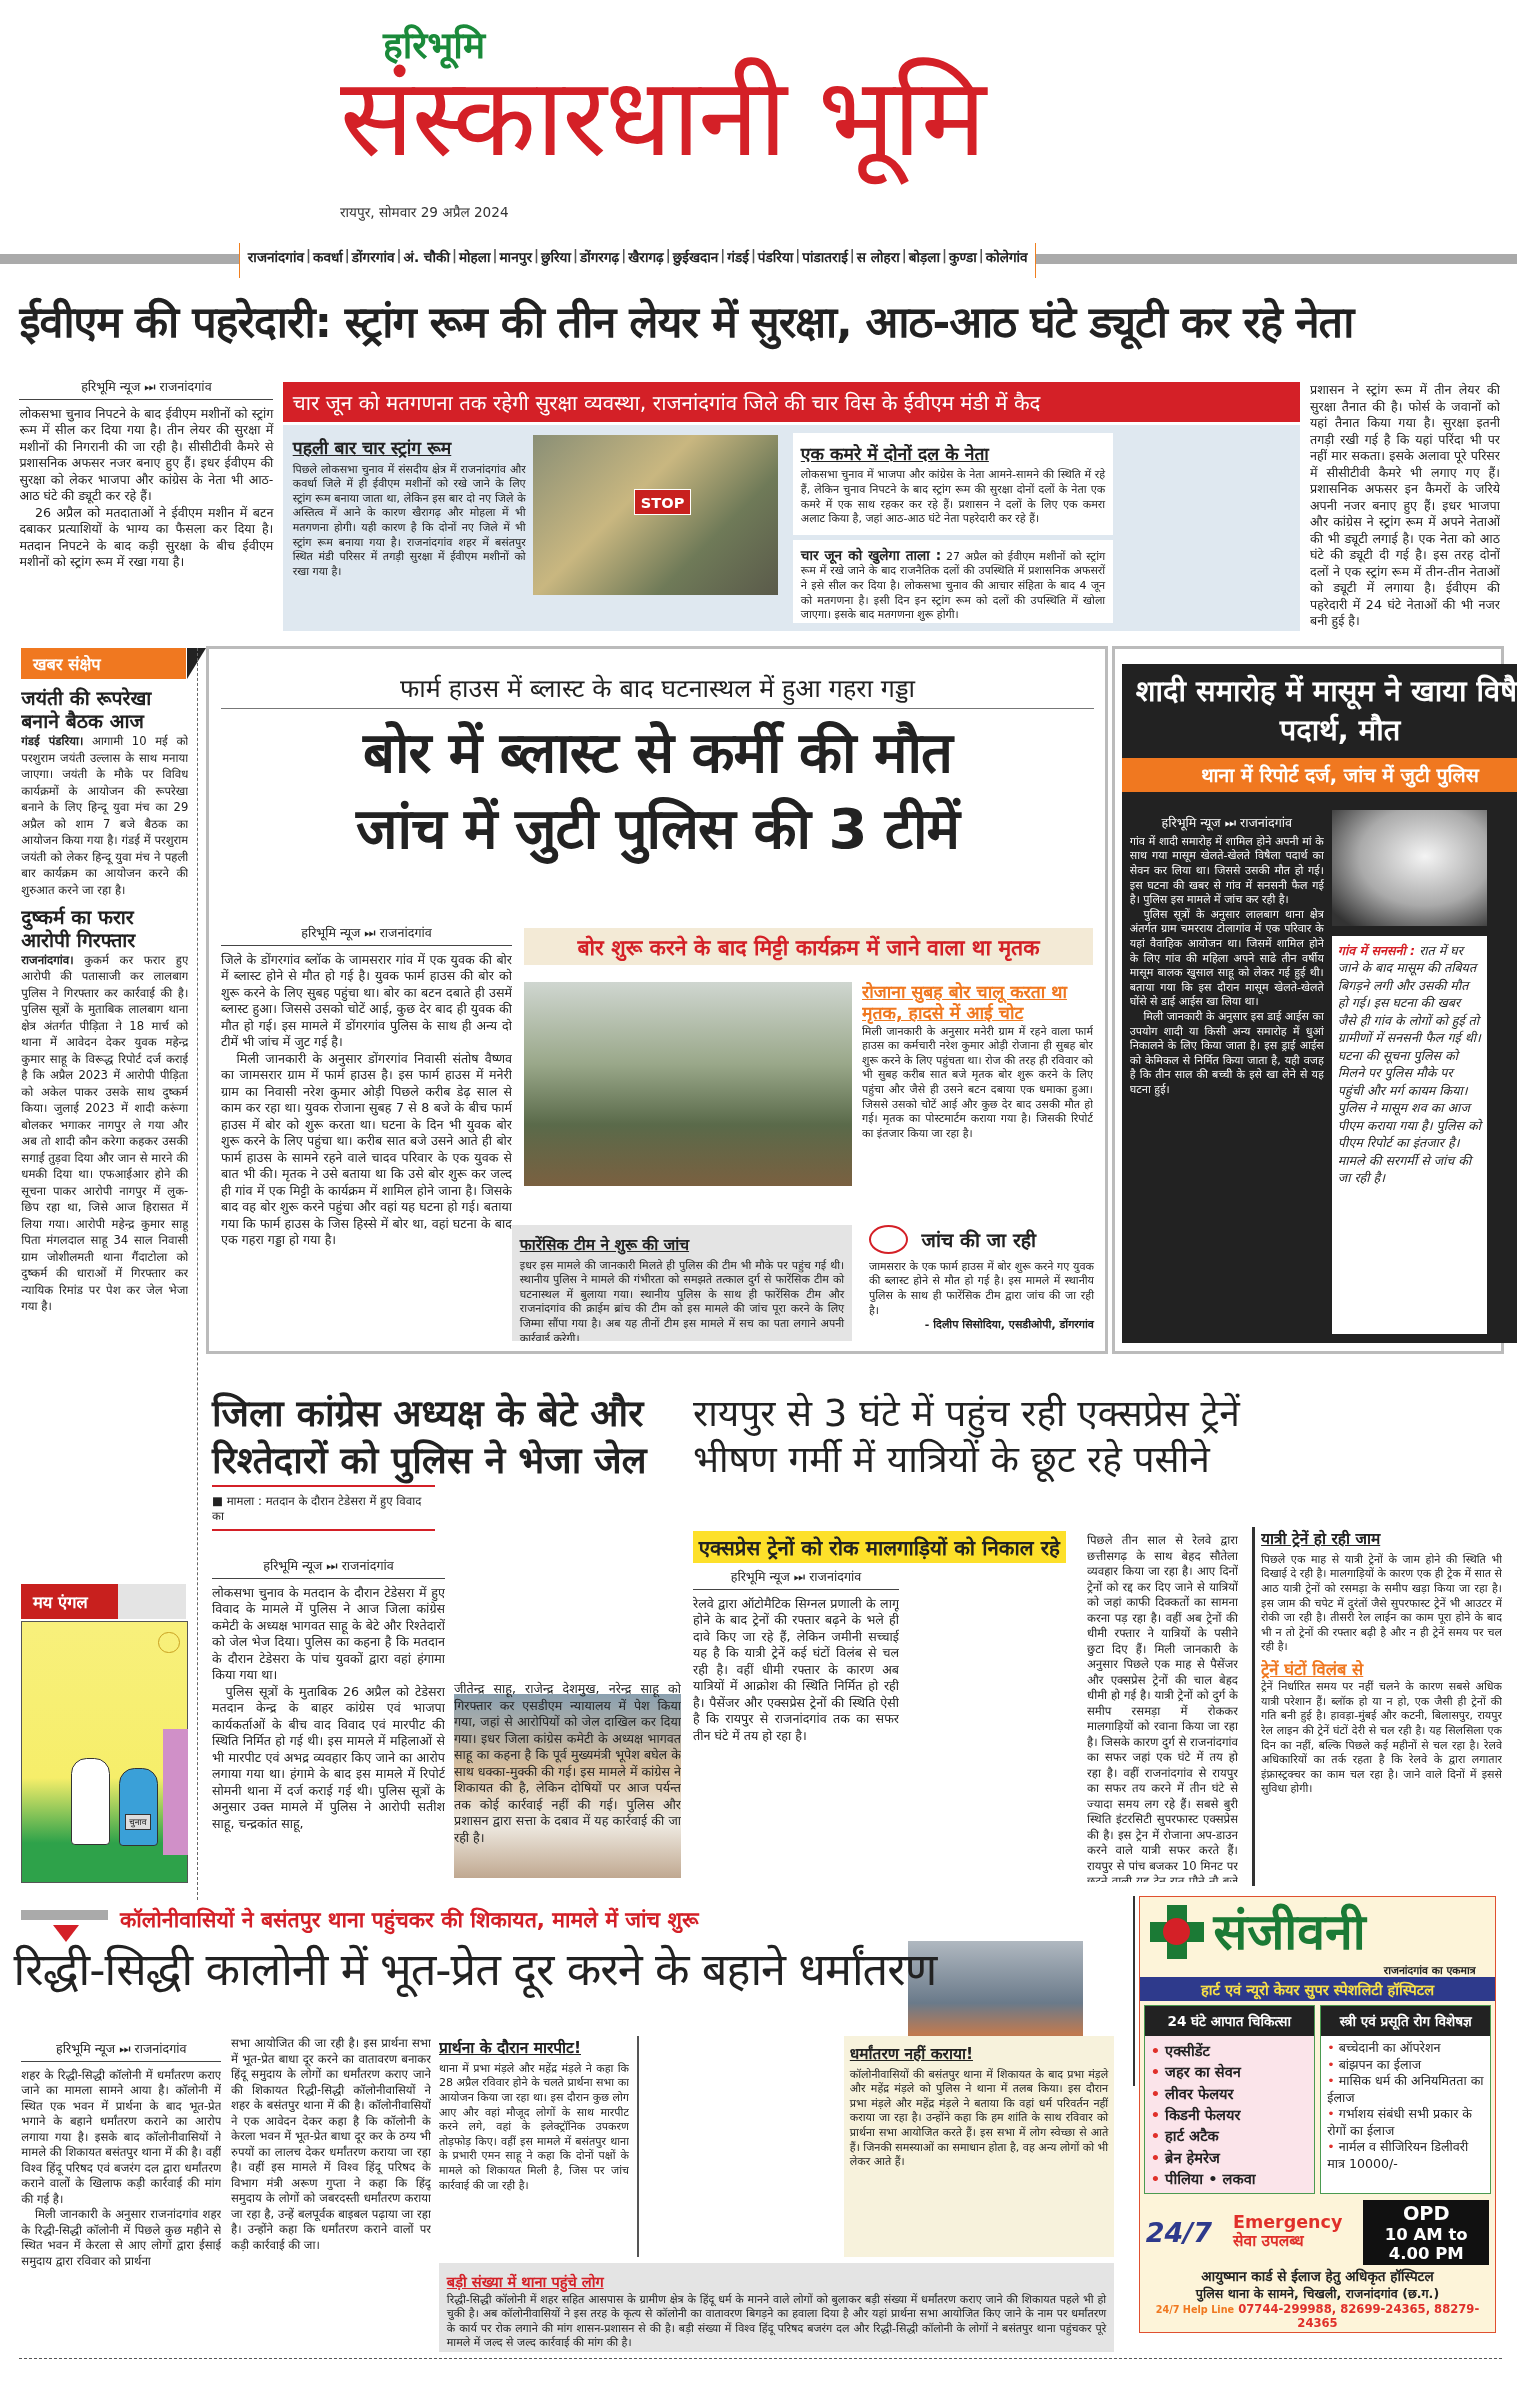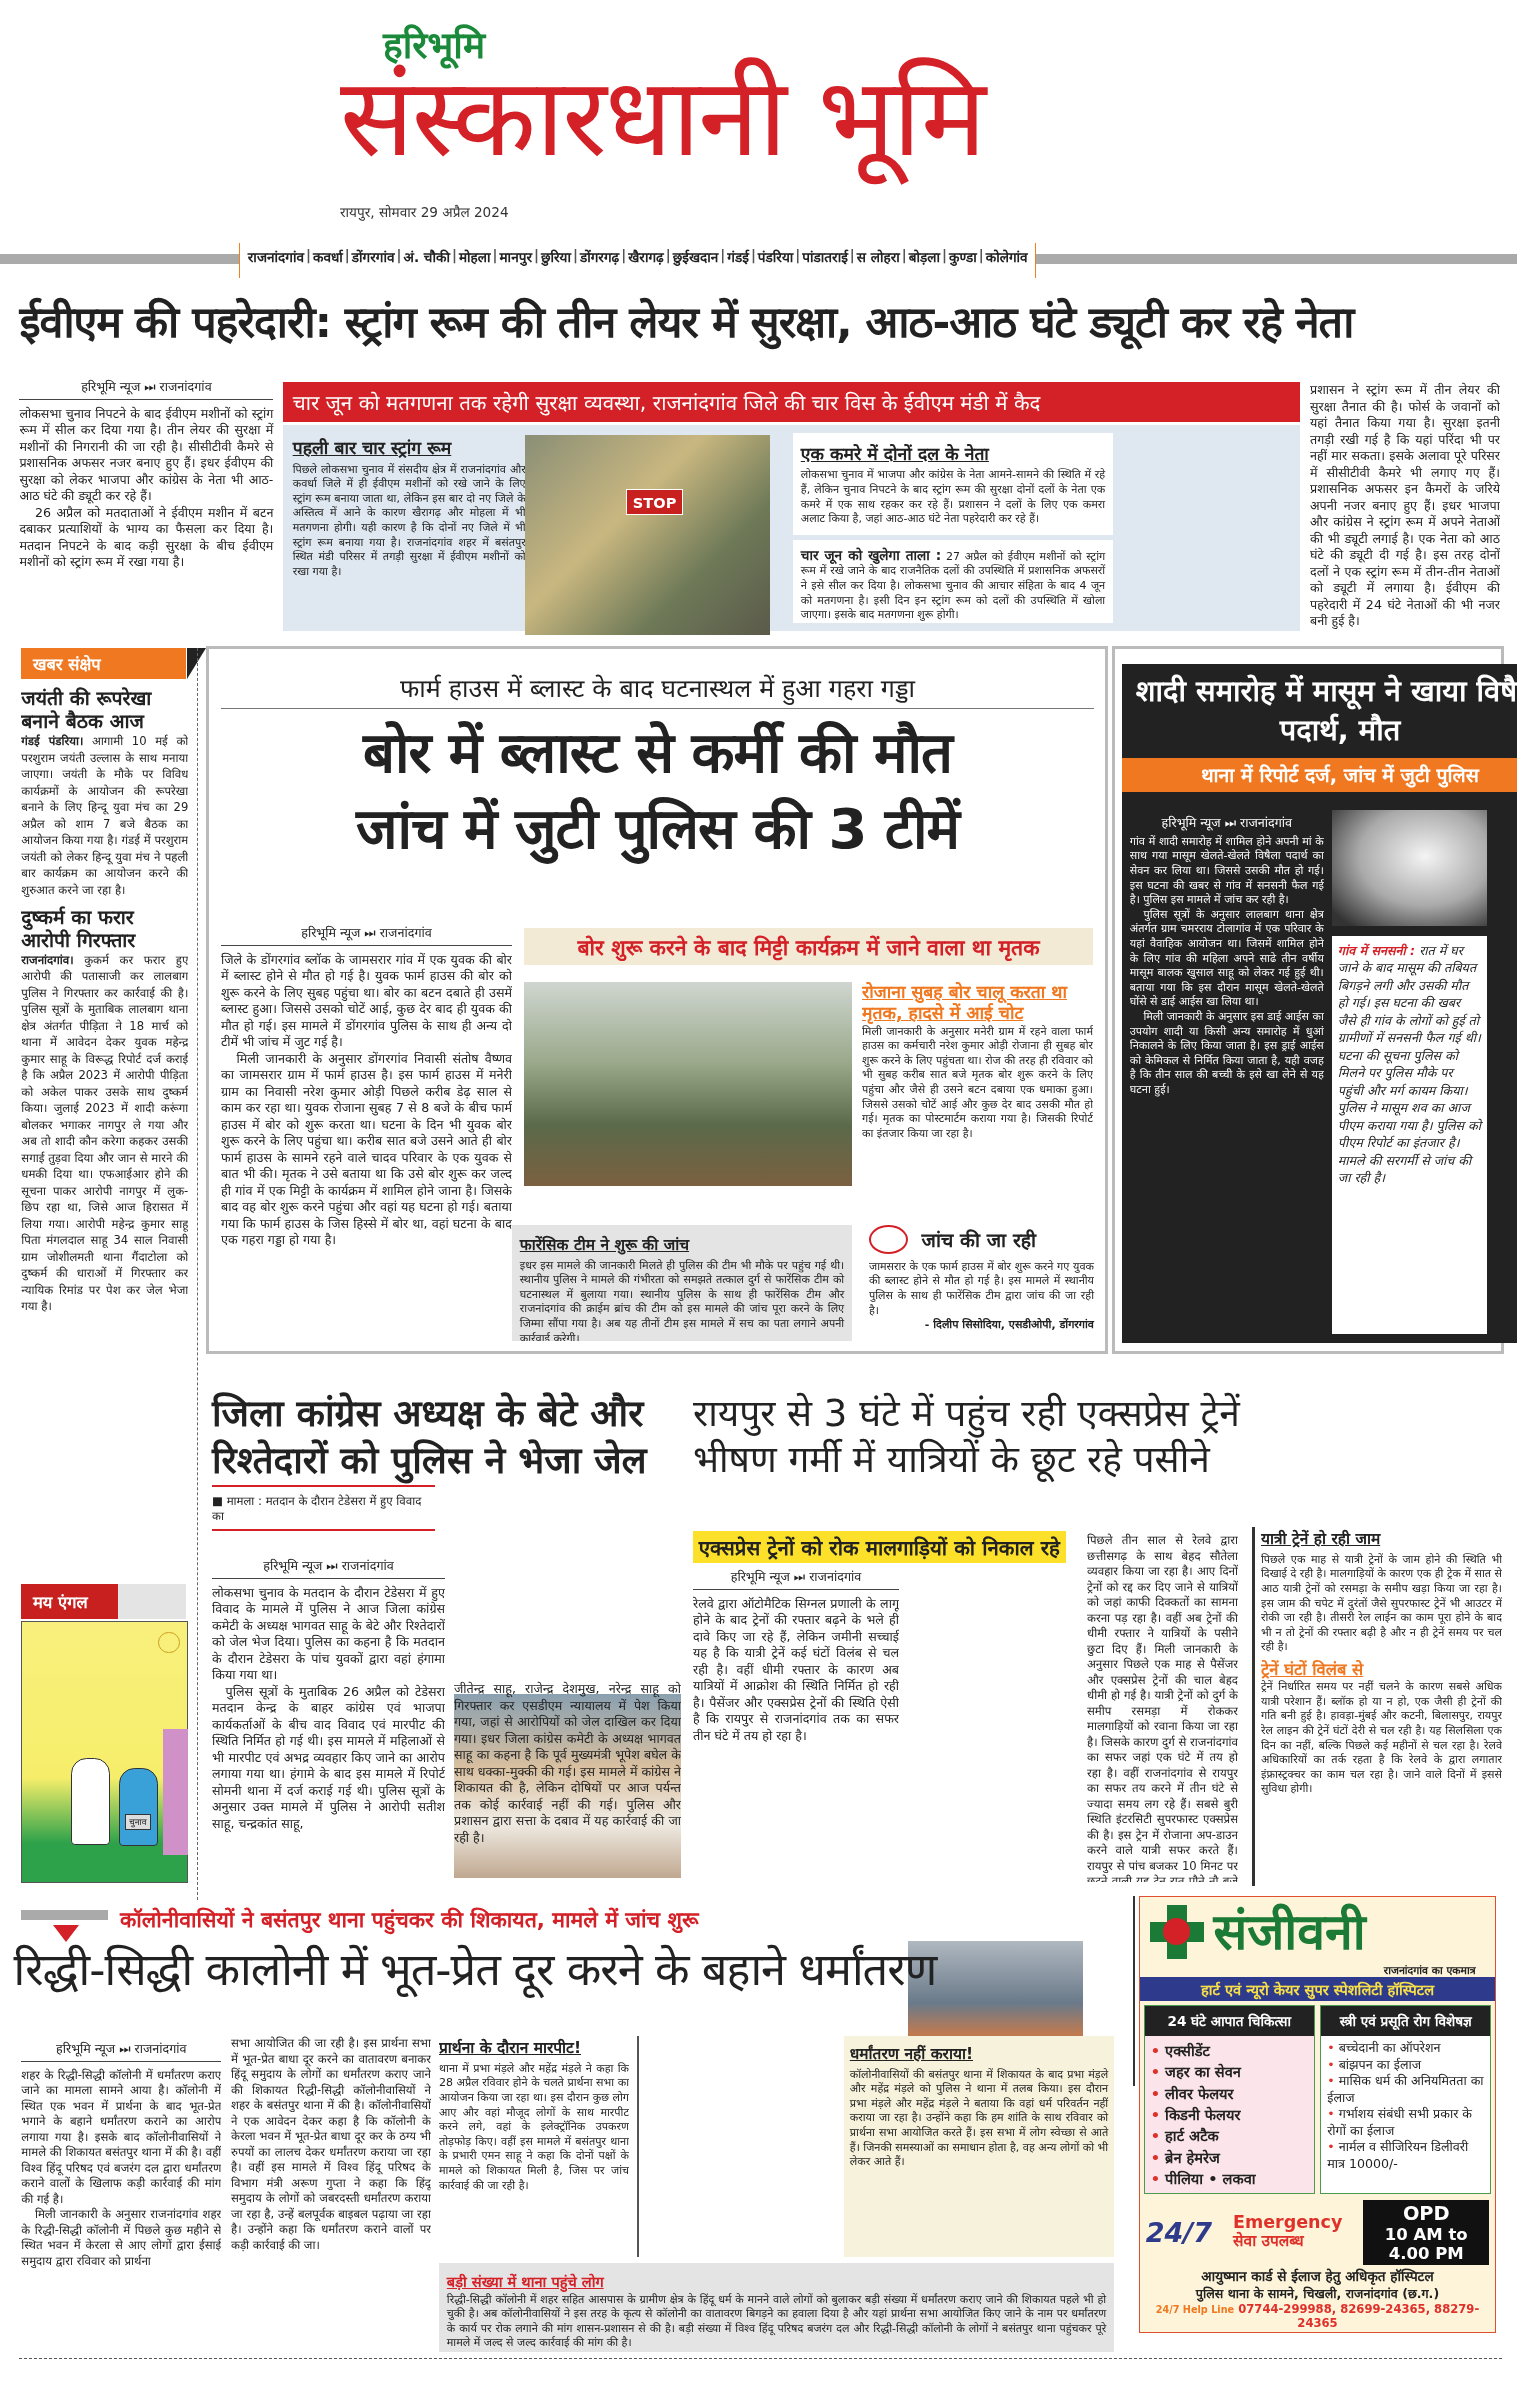--- a/index.html
+++ b/index.html
@@ -101,21 +101,21 @@
   <p style="text-indent:15.5px">26 अप्रैल को मतदाताओं ने ईवीएम मशीन में बटन दबाकर प्रत्याशियों के भाग्य का फैसला कर दिया है। मतदान निपटने के बाद कड़ी सुरक्षा के बीच ईवीएम मशीनों को स्ट्रांग रूम में रखा गया है।</p>
 </div>
 
 <div class="abs redband" style="left:283px;top:382px;width:1017px">चार जून को मतगणना तक रहेगी सुरक्षा व्यवस्था, राजनांदगांव जिले की चार विस के ईवीएम मंडी में कैद</div>
 
 <div class="abs bluebox" style="left:283px;top:425px;width:1017px;height:206px">
   <div class="abs small" style="left:9.7px;top:9.7px;width:233px">
     <div class="subhd">पहली बार चार स्ट्रांग रूम</div>
     <p>पिछले लोकसभा चुनाव में संसदीय क्षेत्र में राजनांदगांव और कवर्धा जिले में ही ईवीएम मशीनों को रखे जाने के लिए स्ट्रांग रूम बनाया जाता था, लेकिन इस बार दो नए जिले के अस्तित्व में आने के कारण खैरागढ़ और मोहला में भी मतगणना होगी। यही कारण है कि दोनों नए जिले में भी स्ट्रांग रूम बनाया गया है। राजनांदगांव शहर में बसंतपुर स्थित मंडी परिसर में तगड़ी सुरक्षा में ईवीएम मशीनों को रखा गया है।</p>
   </div>
-  <div class="abs photo" style="left:242px;top:9.7px;width:245px;height:200px">
+  <div class="abs photo" style="left:250px;top:9.7px;width:245px;height:160px">
     <div class="stop" style="left:101px;top:54px">STOP</div>
   </div>
   <div class="abs whitebox small" style="left:510px;top:7.8px;width:320px">
     <div class="subhd">एक कमरे में दोनों दल के नेता</div>
     <p>लोकसभा चुनाव में भाजपा और कांग्रेस के नेता आमने-सामने की स्थिति में रहे हैं, लेकिन चुनाव निपटने के बाद स्ट्रांग रूम की सुरक्षा दोनों दलों के नेता एक कमरे में एक साथ रहकर कर रहे हैं। प्रशासन ने दलों के लिए एक कमरा अलाट किया है, जहां आठ-आठ घंटे नेता पहरेदारी कर रहे हैं।</p>
   </div>
   <div class="abs whitebox small" style="left:510px;top:115px;width:320px;height:83px;overflow:hidden">
     <p><b style="font-size:13.6px">चार जून को खुलेगा ताला :</b> <span>27 अप्रैल को ईवीएम मशीनों को स्ट्रांग रूम में रखे जाने के बाद राजनैतिक दलों की उपस्थिति में प्रशासनिक अफसरों ने इसे सील कर दिया है। लोकसभा चुनाव की आचार संहिता के बाद 4 जून को मतगणना है। इसी दिन इन स्ट्रांग रूम को दलों की उपस्थिति में खोला जाएगा। इसके बाद मतगणना शुरू होगी।</span></p>
   </div>
 </div>

